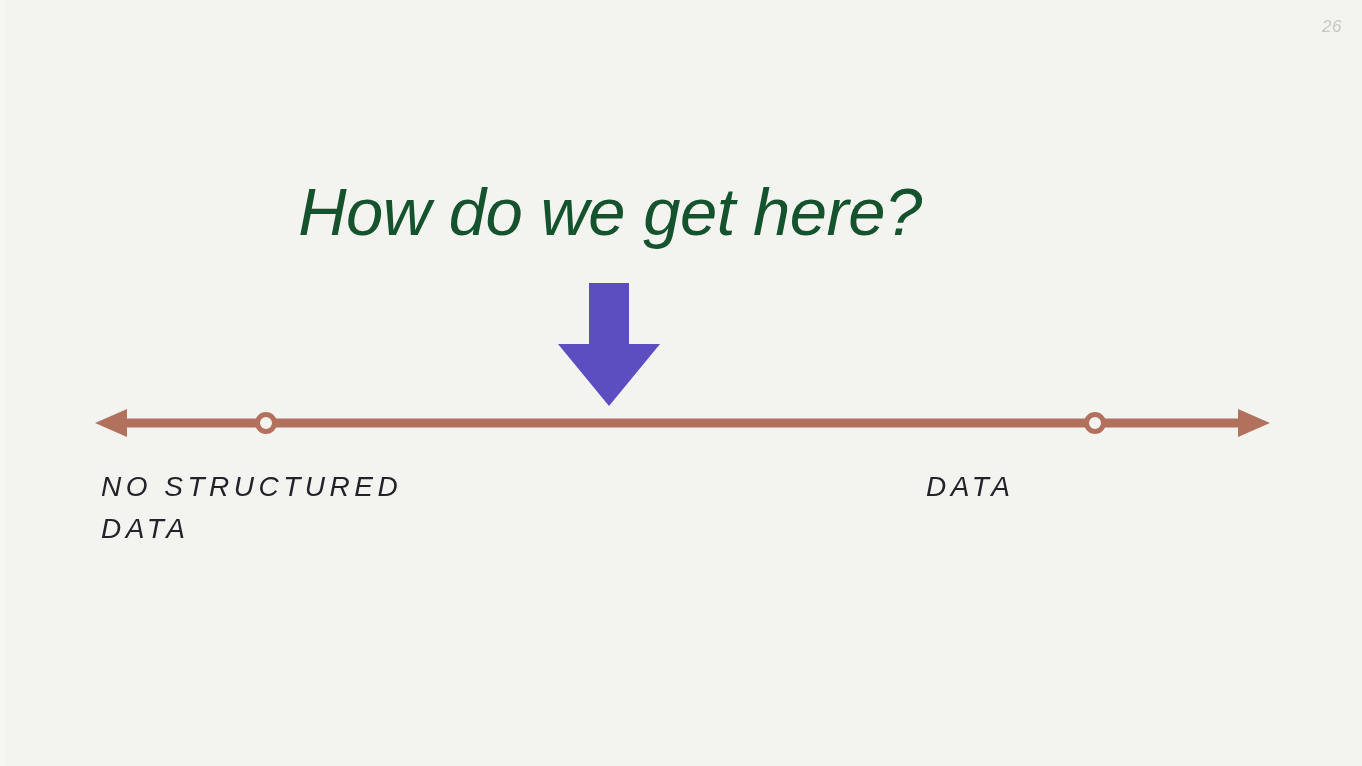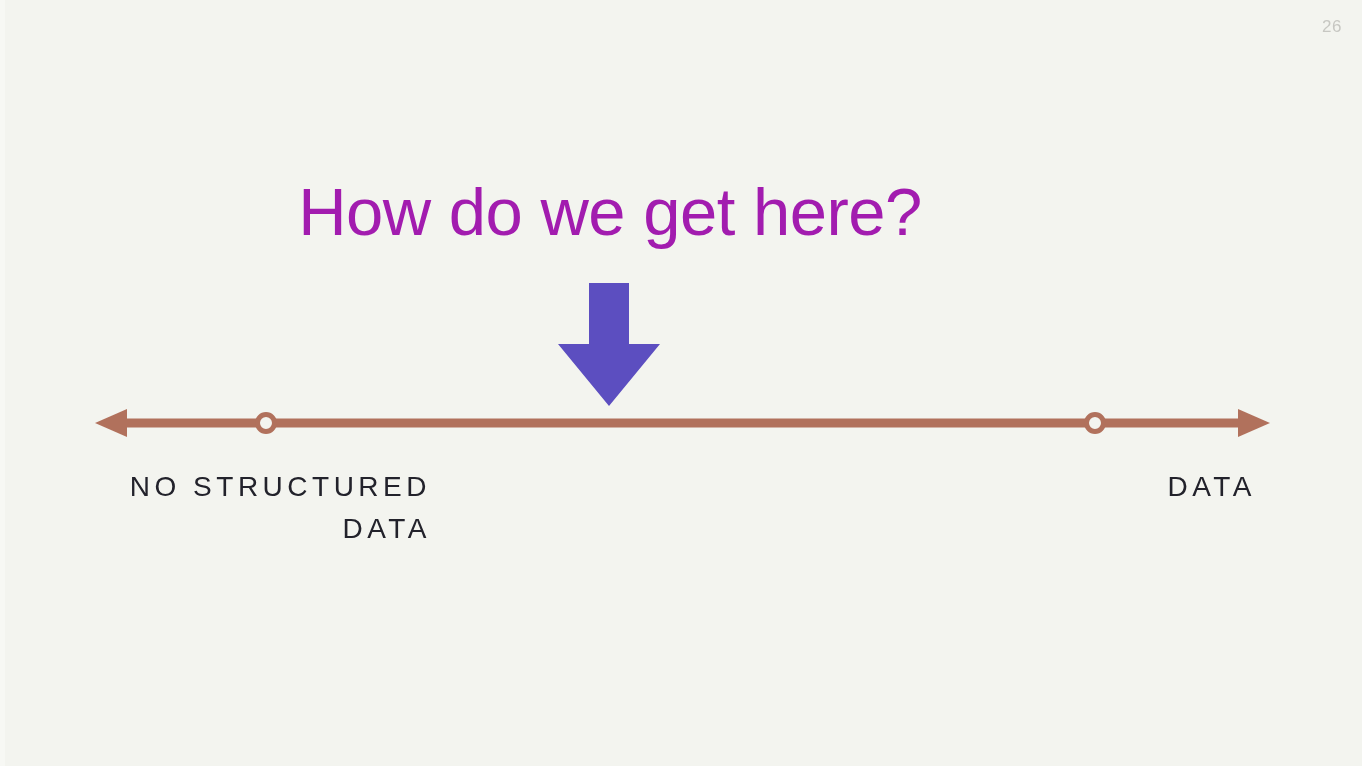--- a/index.html
+++ b/index.html
@@ -12,20 +12,21 @@
     background: #f3f4ef;
     font-family: "Liberation Sans", sans-serif;
     overflow: hidden;
   }
 
   .slide {
     position: relative;
     width: 1362px;
     height: 766px;
     background: #f3f4ef;
+    font-style: italic;
   }
 
   
   .slide-edge {
     position: absolute;
     left: 0;
     top: 0;
     width: 5px;
     height: 766px;
     background: #f7f8f4;
@@ -43,21 +44,21 @@
 
   .title {
     position: absolute;
     left: 0;
     top: 178px;
     width: 1220px;
     text-align: center;
     font-size: 67px;
     line-height: 1;
     font-weight: 300;
-    color: #a21caf;
+    color: #14532d;
     letter-spacing: -0.5px;
     font-family: "Liberation Sans", sans-serif;
     white-space: nowrap;
   }
 
   .down-arrow {
     position: absolute;
     left: 549px;
     top: 273px;
     width: 120px;
@@ -69,21 +70,21 @@
     left: 95px;
     top: 398px;
     width: 1175px;
     height: 52px;
   }
 
   .axis-label {
     position: absolute;
     top: 466px;
     width: 330px;
-    text-align: right;
+    text-align: left;
     font-size: 28px;
     line-height: 42px;
     font-weight: 400;
     color: #22222b;
     letter-spacing: 4.5px;
     font-family: "Liberation Sans", sans-serif;
   }
   .axis-label .l1 { display: block; }
   .axis-label .l2 { display: block; }
 

